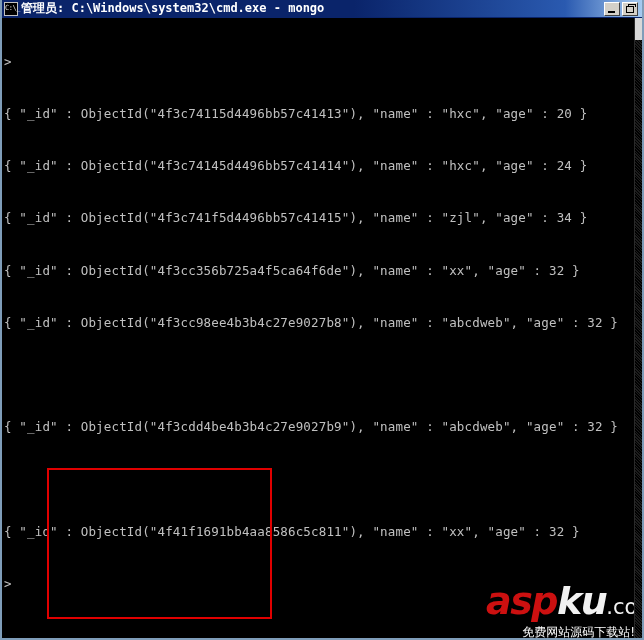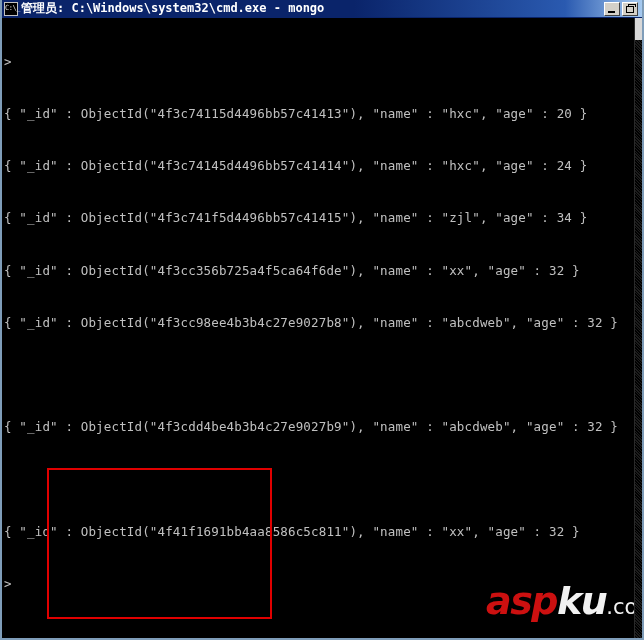--- a/index.html
+++ b/index.html
@@ -282,20 +282,21 @@
       
       
       
       
     </div>
 
     <div class="redbox"></div>
 
     <div class="watermark">
       <div class="wm-main"><span class="wm-asp">asp</span><span class="wm-ku">ku</span><span class="wm-com">.com</span></div>
+      <div class="wm-sub">免费网站源码下载站!</div>
     </div>
 
     <div class="scrollbar">
       <div class="scroll-thumb"></div>
       <div class="scroll-track"></div>
     </div>
 
   </div>
 </div>
 

